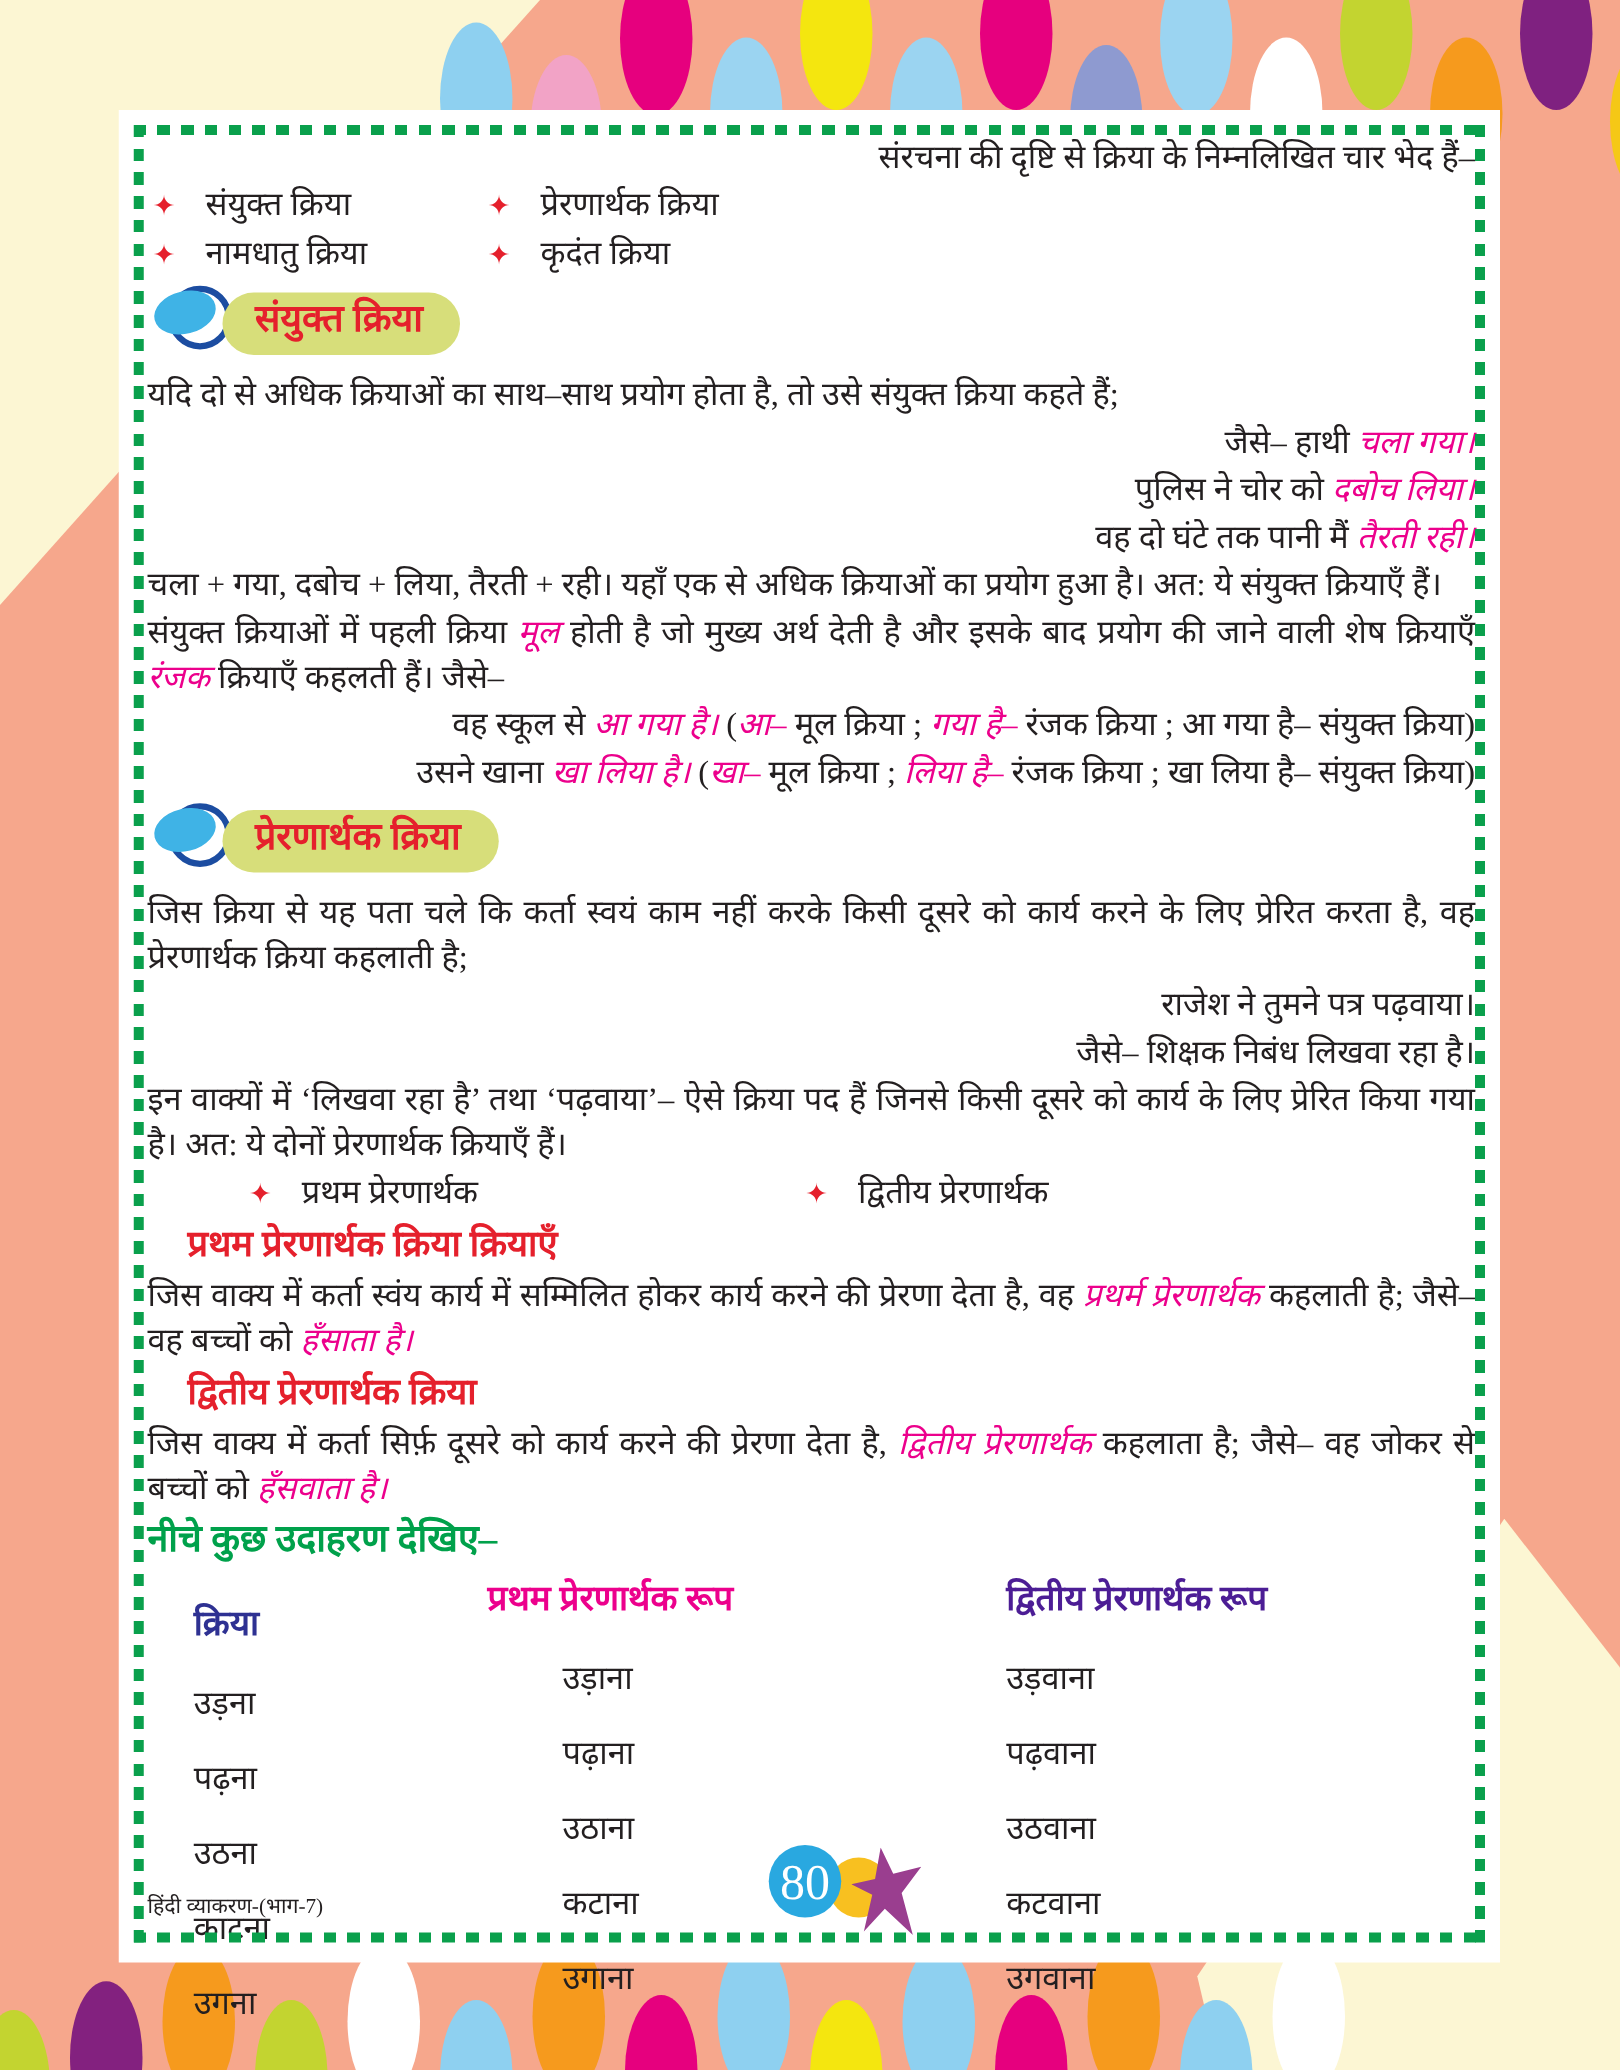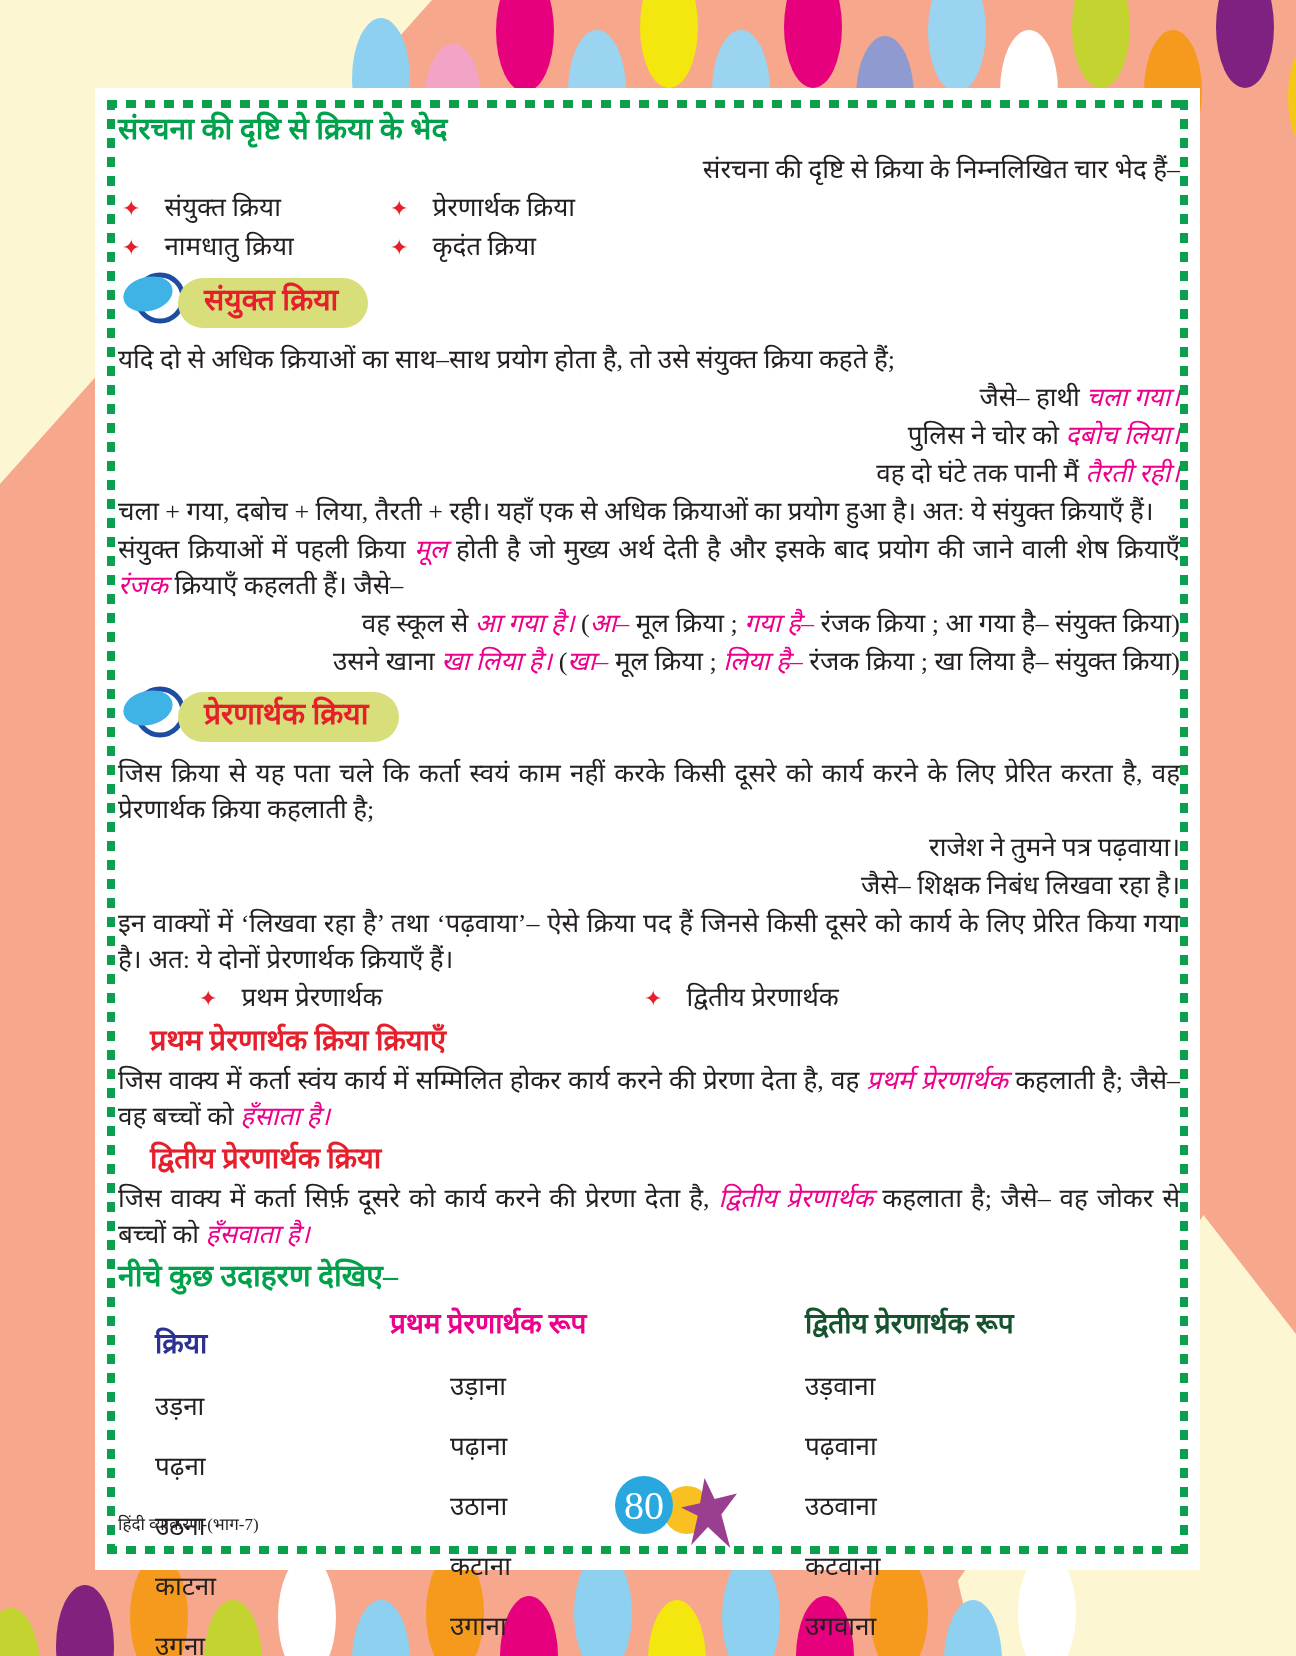--- a/index.html
+++ b/index.html
@@ -48,21 +48,21 @@
     padding:4px 30px 10px 26px;border-radius:28px;position:relative;
   }
   .extable{margin-top:4px;}
   .trow{display:grid;grid-template-columns:272px 415px 1fr;line-height:40px;}
   .thead{line-height:46px;font-weight:bold;font-size:28px;}
   .tcell{padding-left:0;}
   .trow .tcell:first-child{padding-left:37px;margin-top:20px;}
   .trow .tcell.c2{padding-left:60px;}
   .hcell.blue{color:#2E3192;}
   .hcell.pink-h{color:#EC008C;}
-  .hcell.purple{color:#14532d;}
+  .hcell.purple{color:#4c1d95;}
 
   .footer-note{
     position:absolute;left:23px;top:1424px;font-size:17px;color:#231F20;z-index:4;
   }
   .pagebadge{position:absolute;left:520px;top:1384px;width:140px;height:80px;z-index:5;}
   .pb-yellow{position:absolute;left:48px;top:14px;width:48px;height:48px;border-radius:50%;background:#F8C020;}
   .pb-star{position:absolute;left:66px;top:6px;width:56px;height:70px;background:#9A3E8F;
     clip-path:polygon(42% 0,60% 30%,100% 22%,72% 52%,88% 100%,48% 70%,18% 96%,30% 54%,0 42%,34% 36%);}
   .pb-blue{position:absolute;left:0;top:4px;width:58px;height:58px;border-radius:50%;
     background:#29A8E0;color:#fff;font-size:40px;display:flex;align-items:center;justify-content:center;}
@@ -104,21 +104,20 @@
     <div class="oval" style="left: 1018px; top: 1552px; background: rgb(255, 255, 255);"></div>
   </div>
 
 <div class="card">
   <div class="dash dash-h dash-top"></div>
   <div class="dash dash-h dash-bottom"></div>
   <div class="dash dash-v dash-left"></div>
   <div class="dash dash-v dash-right"></div>
 
   <div class="content">
-      <div class="blk h1">संरचना की दृष्टि से क्रिया के भेद</div>
       <div class="blk para noj"><span>संरचना की दृष्टि से क्रिया के निम्नलिखित चार भेद हैं–</span></div>
       <div class="blk brow">
         <div class="bitem">
           <span class="diamond">✦</span>
           <span>संयुक्त क्रिया</span>
         </div>
         <div class="bitem">
           <span class="diamond">✦</span>
           <span>प्रेरणार्थक क्रिया</span>
         </div>

